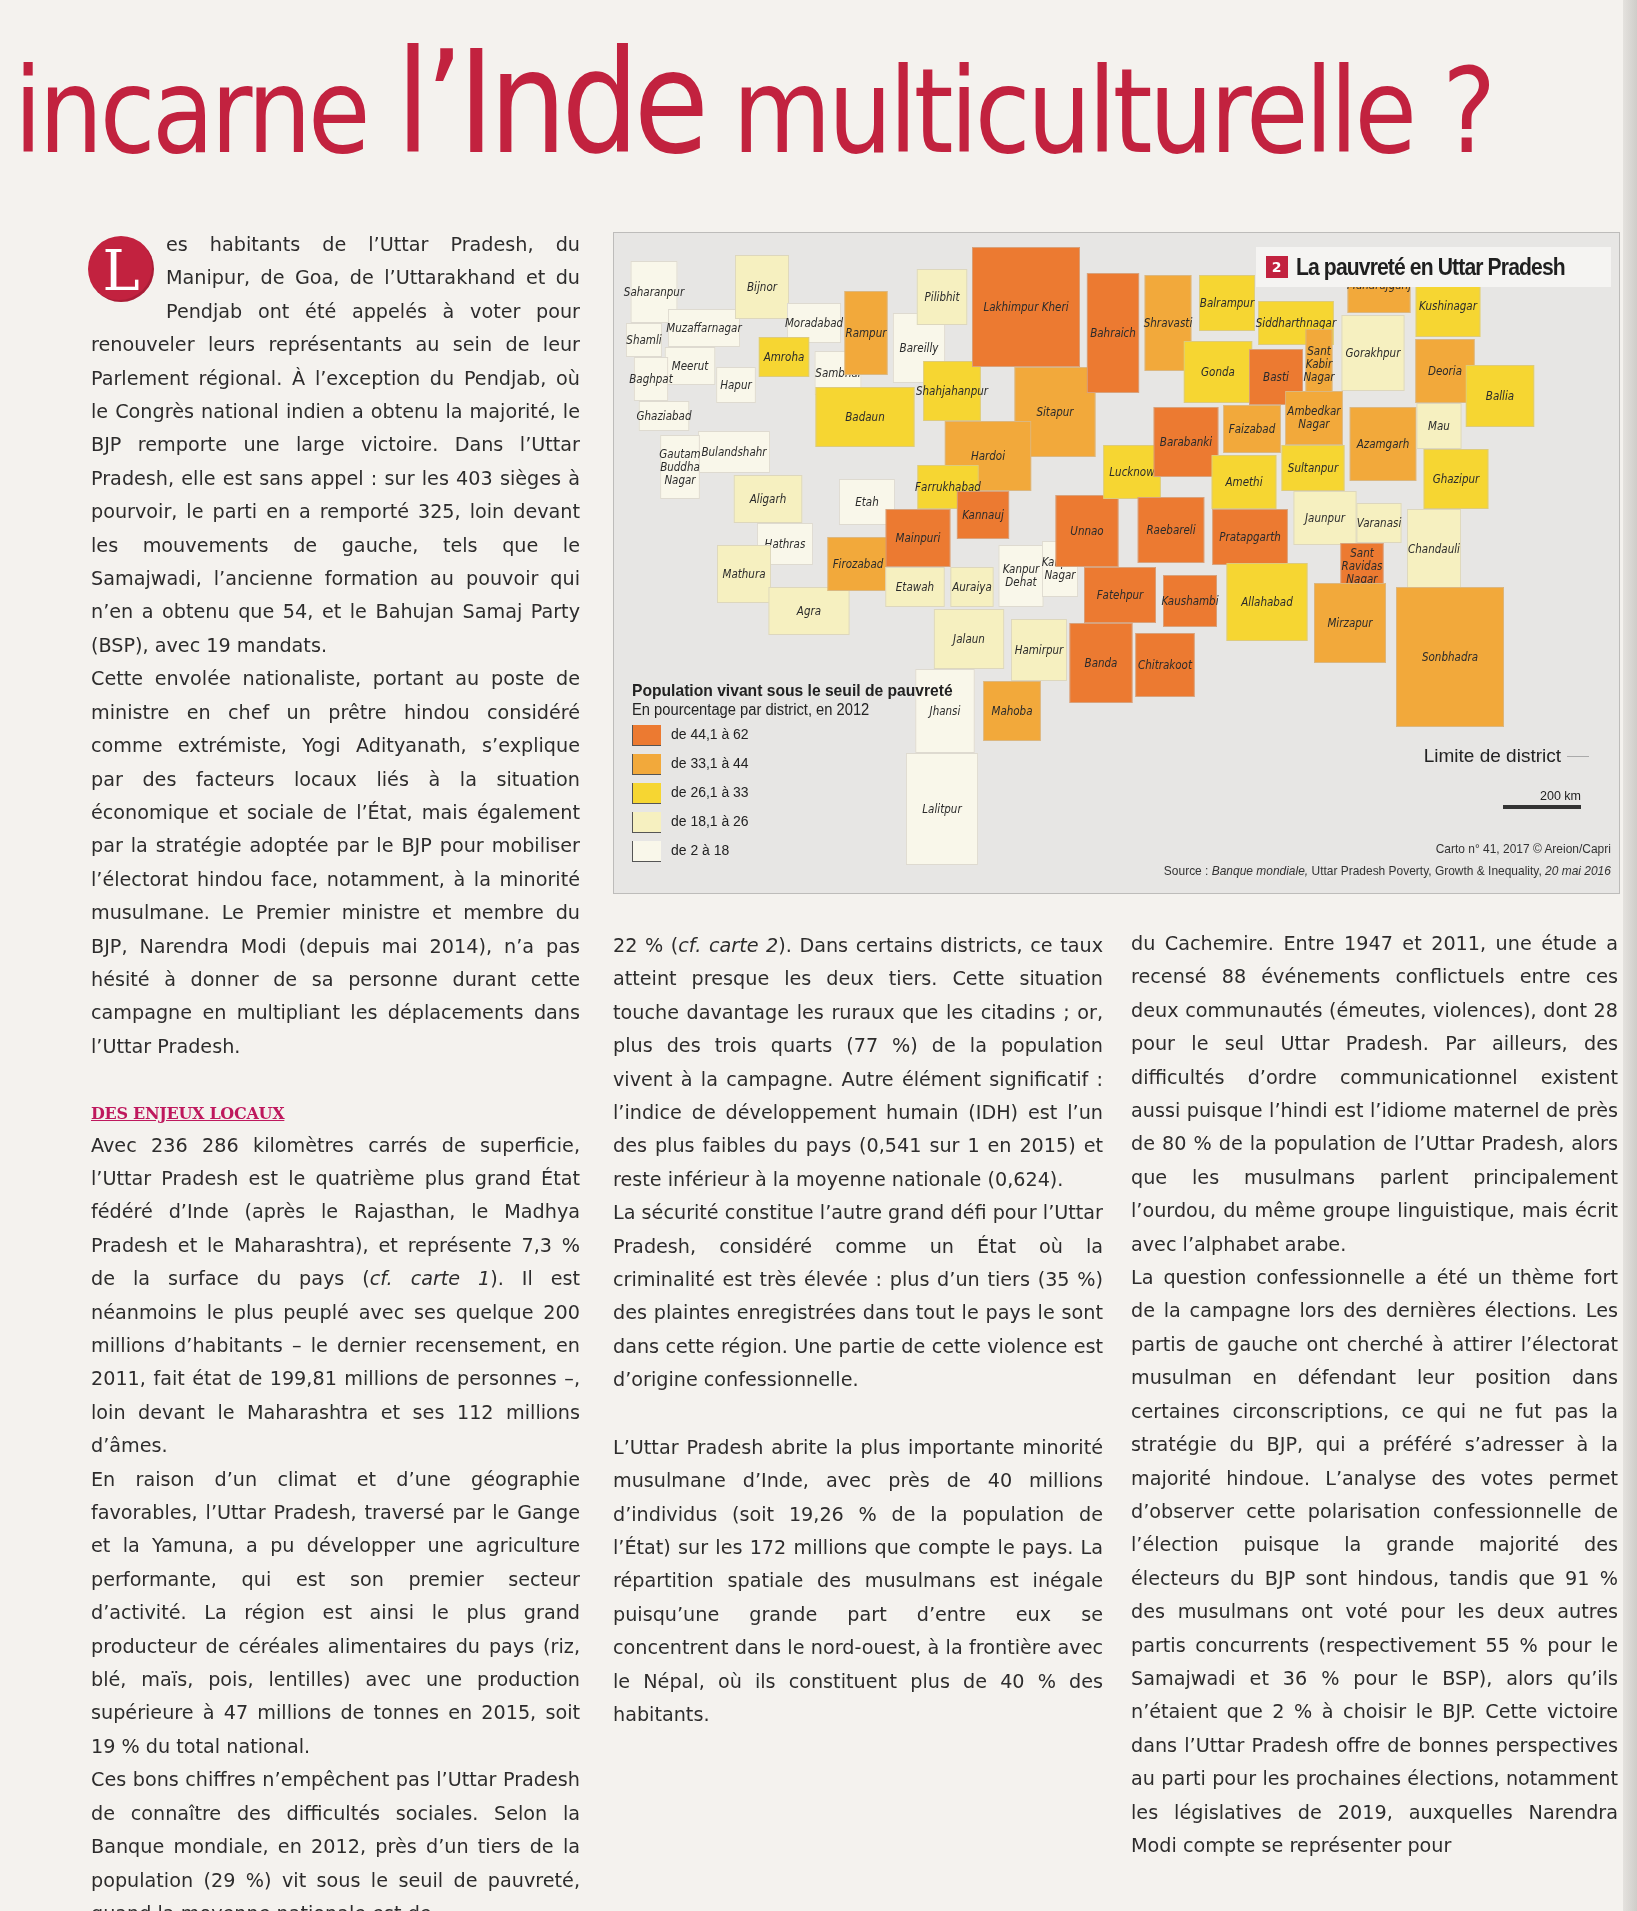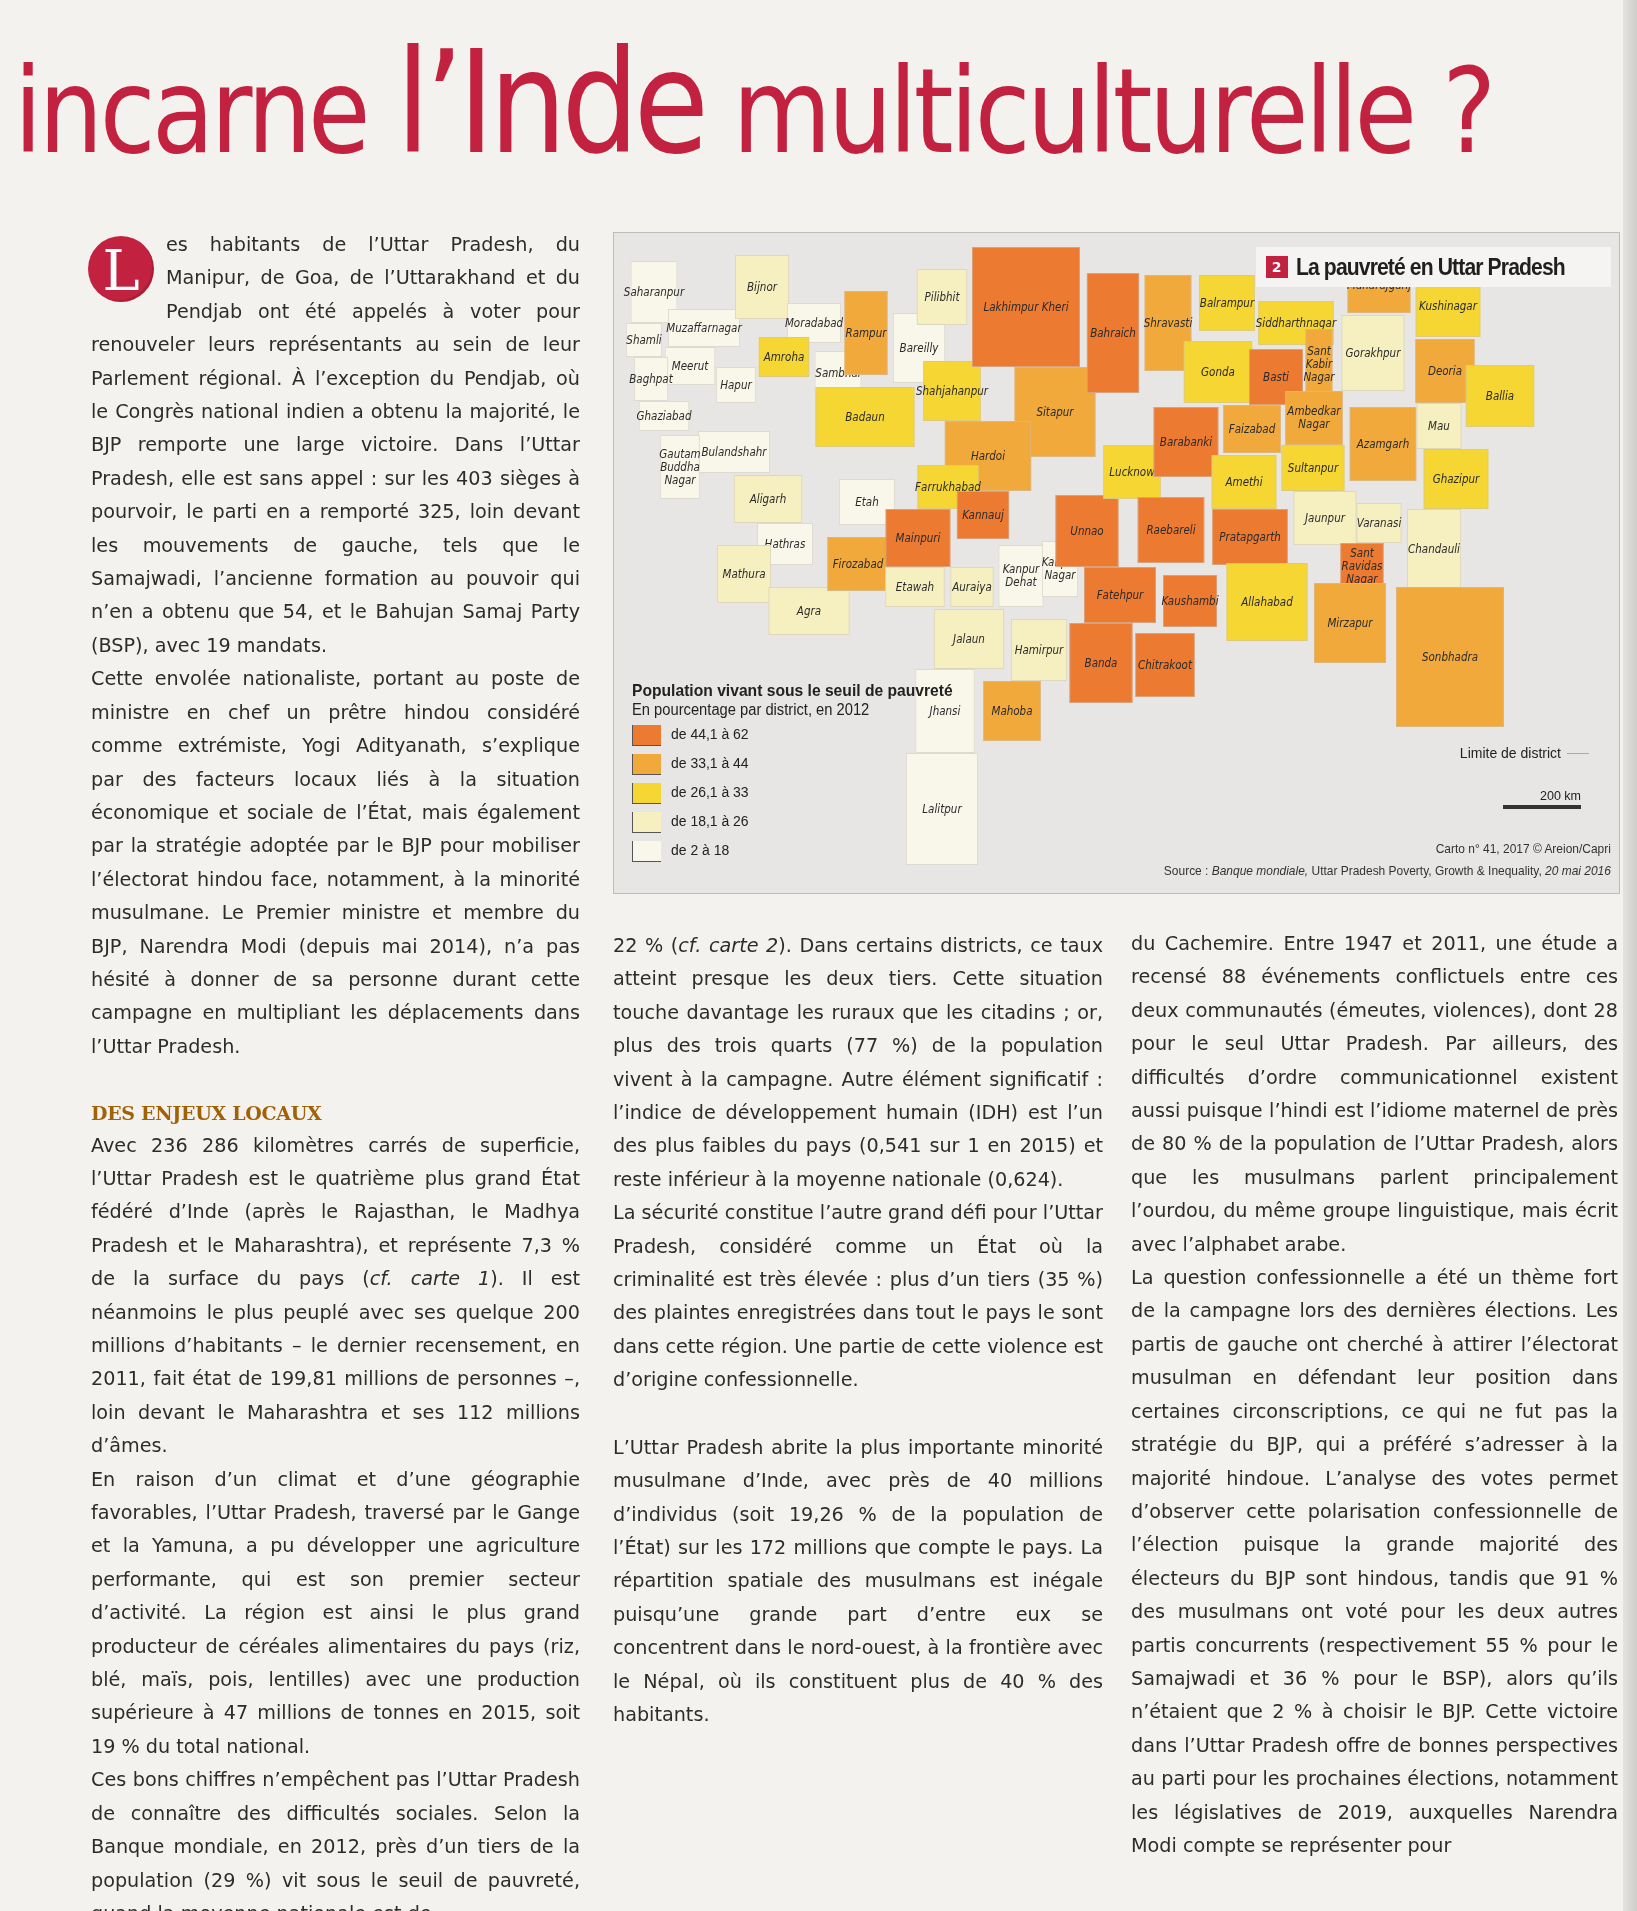--- a/index.html
+++ b/index.html
@@ -44,24 +44,25 @@
   .dropcap {
     float: left; width: 66px; height: 66px; border-radius: 50%;
     background: #c2223f; color: #fff;
     font-family: "DejaVu Serif", serif; font-size: 56px; line-height: 70px;
     text-align: center; margin: 8px 12px 0 -3px;
     box-shadow: inset -2px -2px 0 rgba(0,0,0,0.12);
   }
   .section-head {
     font-family: "DejaVu Serif", serif;
     font-weight: bold;
-    color: #a16207;
-    font-size: 19px;
+    color: #be185d;
+    font-size: 16px;
     letter-spacing: -0.3px;
     margin: 0 0 -2px 0 !important;
+    text-decoration: underline;
   }
   .spacer { height: 34px; }
   .signoff { display: flex; justify-content: space-between; align-items: baseline; }
   .bullet-dot { display: inline-block; width: 11px; height: 11px; border-radius: 50%; background: #c2223f; margin-left: 6px; vertical-align: middle; }
   .author { font-weight: bold; letter-spacing: 1px; font-size: 18px; }
   .author .sc { font-size: 15px; }
 
   
   .map-panel {
     position: absolute; left: 613px; top: 232px; width: 1005px; height: 660px;
@@ -99,21 +100,21 @@
     position: absolute; left: 18px; top: 448px;
     font-family: "Liberation Sans", sans-serif; color: #222;
   }
   .legend-title { font-size: 17px; font-weight: bold; transform: scaleX(0.92); transform-origin: left; white-space: nowrap; }
   .legend-sub { font-size: 16px; transform: scaleX(0.92); transform-origin: left; white-space: nowrap; margin-bottom: 6px; }
   .legend-row { display: flex; align-items: flex-start; height: 29px; }
   .swatch { width: 28px; height: 20px; margin-right: 10px; border-left: 1px solid #555; border-bottom: 1px solid #555; }
   .legend-label { font-size: 15.5px; transform: scaleX(0.9); transform-origin: left; white-space: nowrap; }
   .district-limit {
     position: absolute; right: 30px; top: 512px;
-    font-family: "Liberation Sans", sans-serif; font-size: 14px; color: #222;
+    font-family: "Liberation Sans", sans-serif; font-size: 19px; color: #222;
     display: flex; align-items: center; gap: 6px;
   }
   .district-limit .line { width: 22px; height: 1px; background: #aaa; }
   .scale {
     position: absolute; right: 38px; top: 556px; width: 78px; text-align: right;
     font-family: "Liberation Sans", sans-serif; font-size: 12.5px; color: #222;
   }
   .scale .bar { height: 4px; background: #333; margin-top: 2px; }
   .credit {
     position: absolute; right: 8px; top: 605px;

